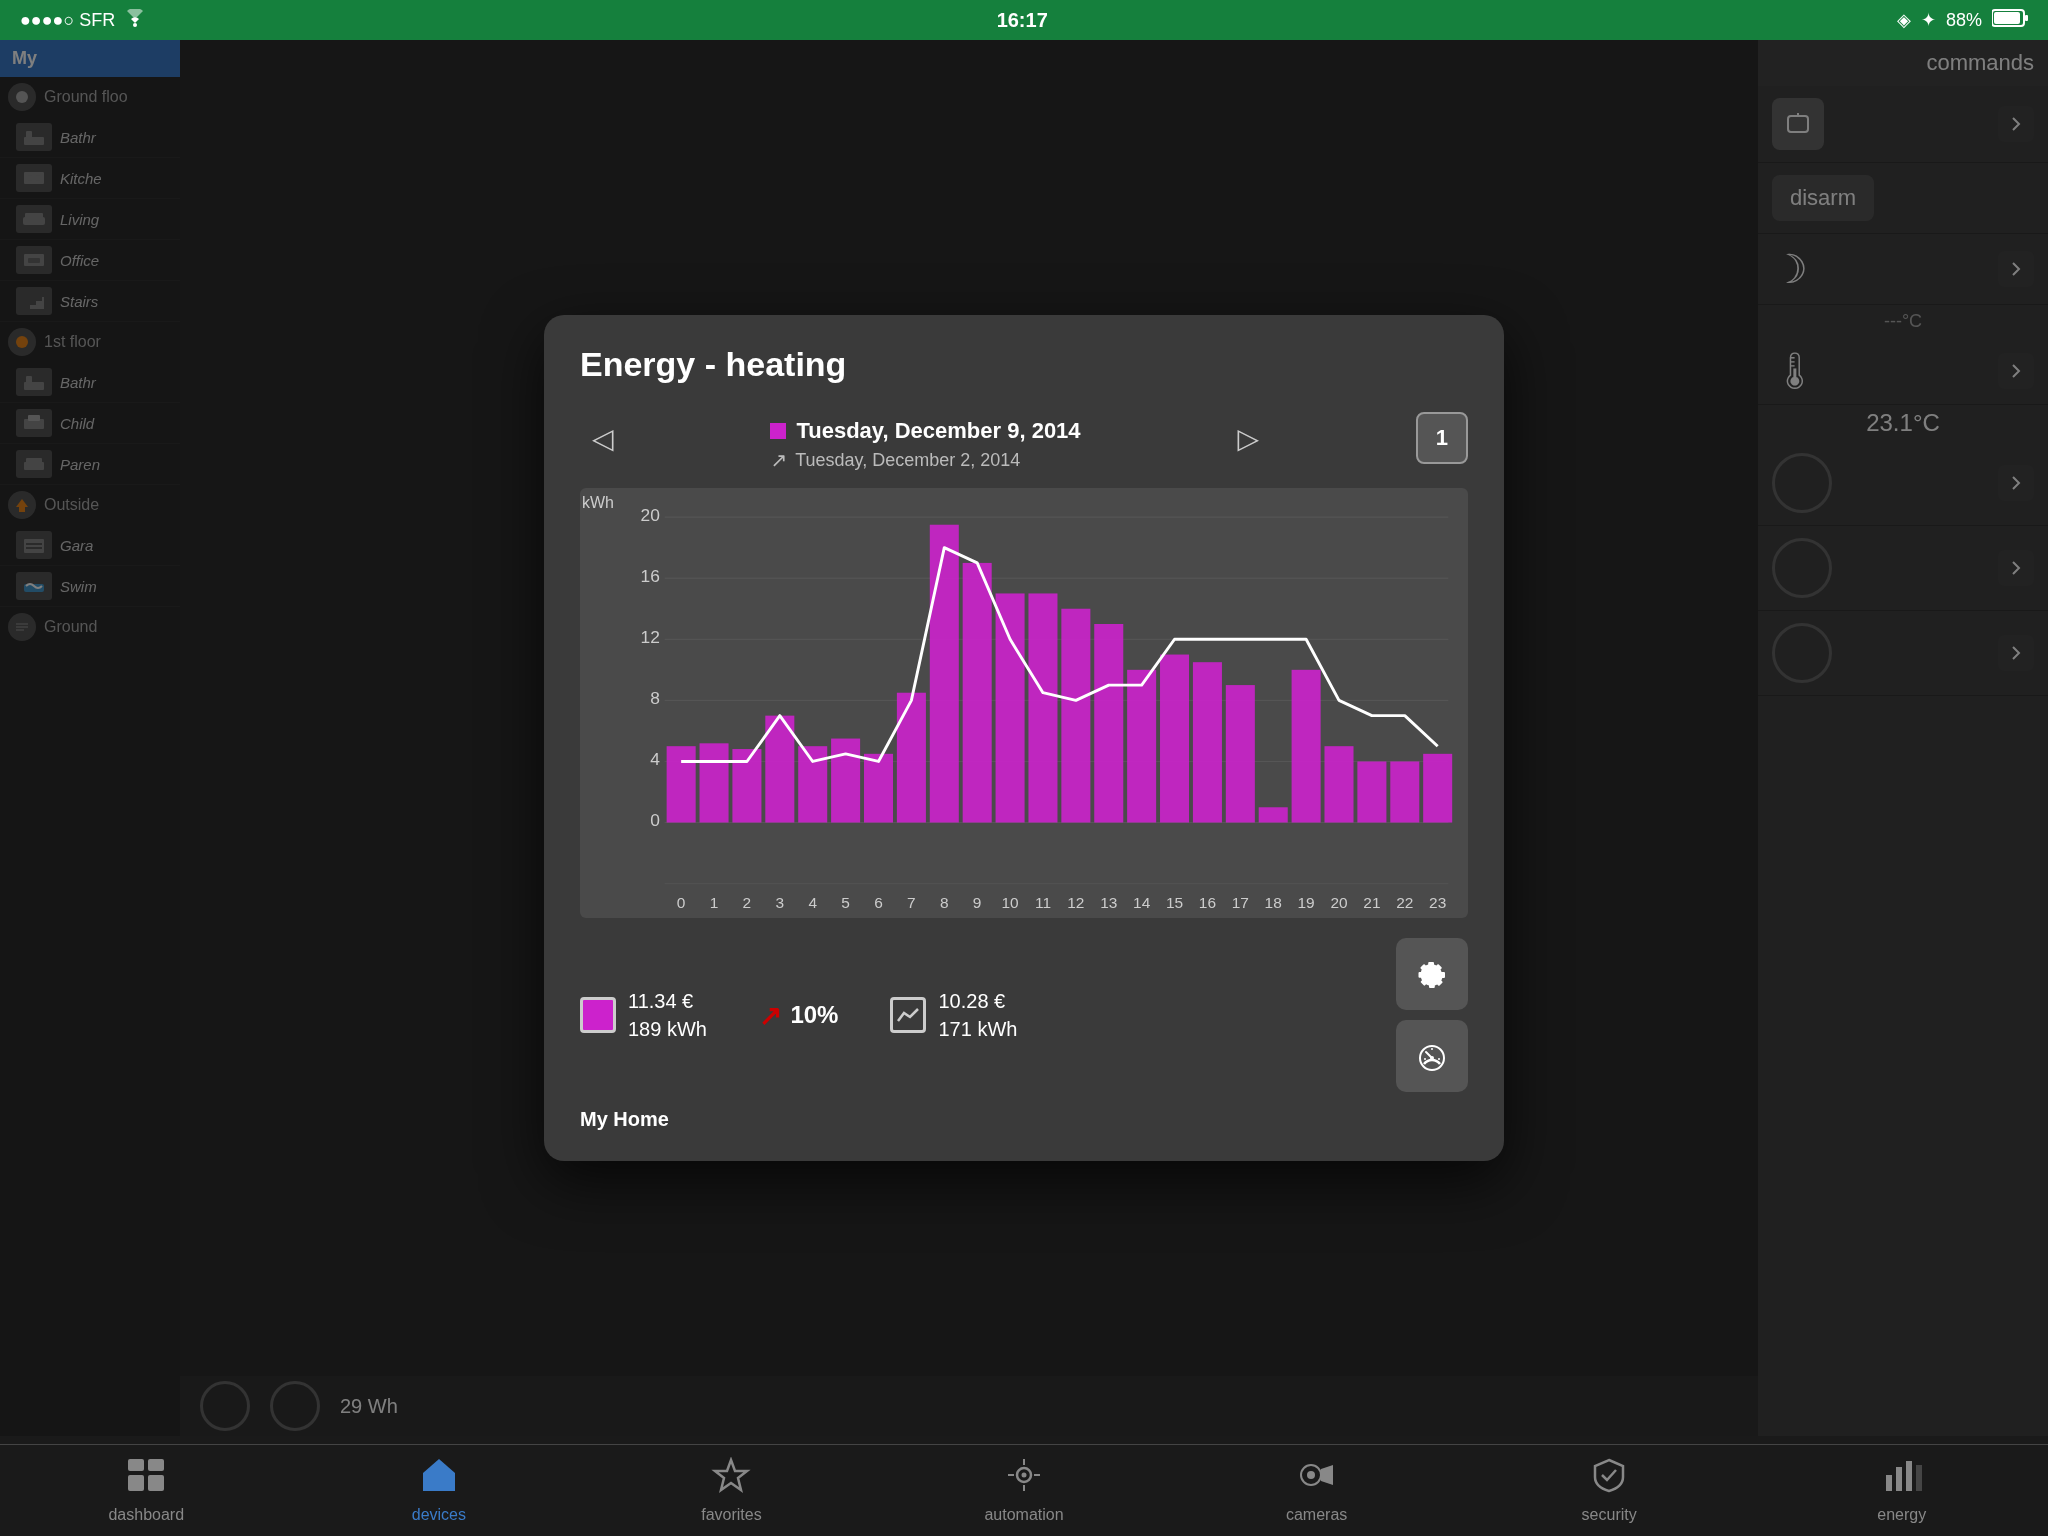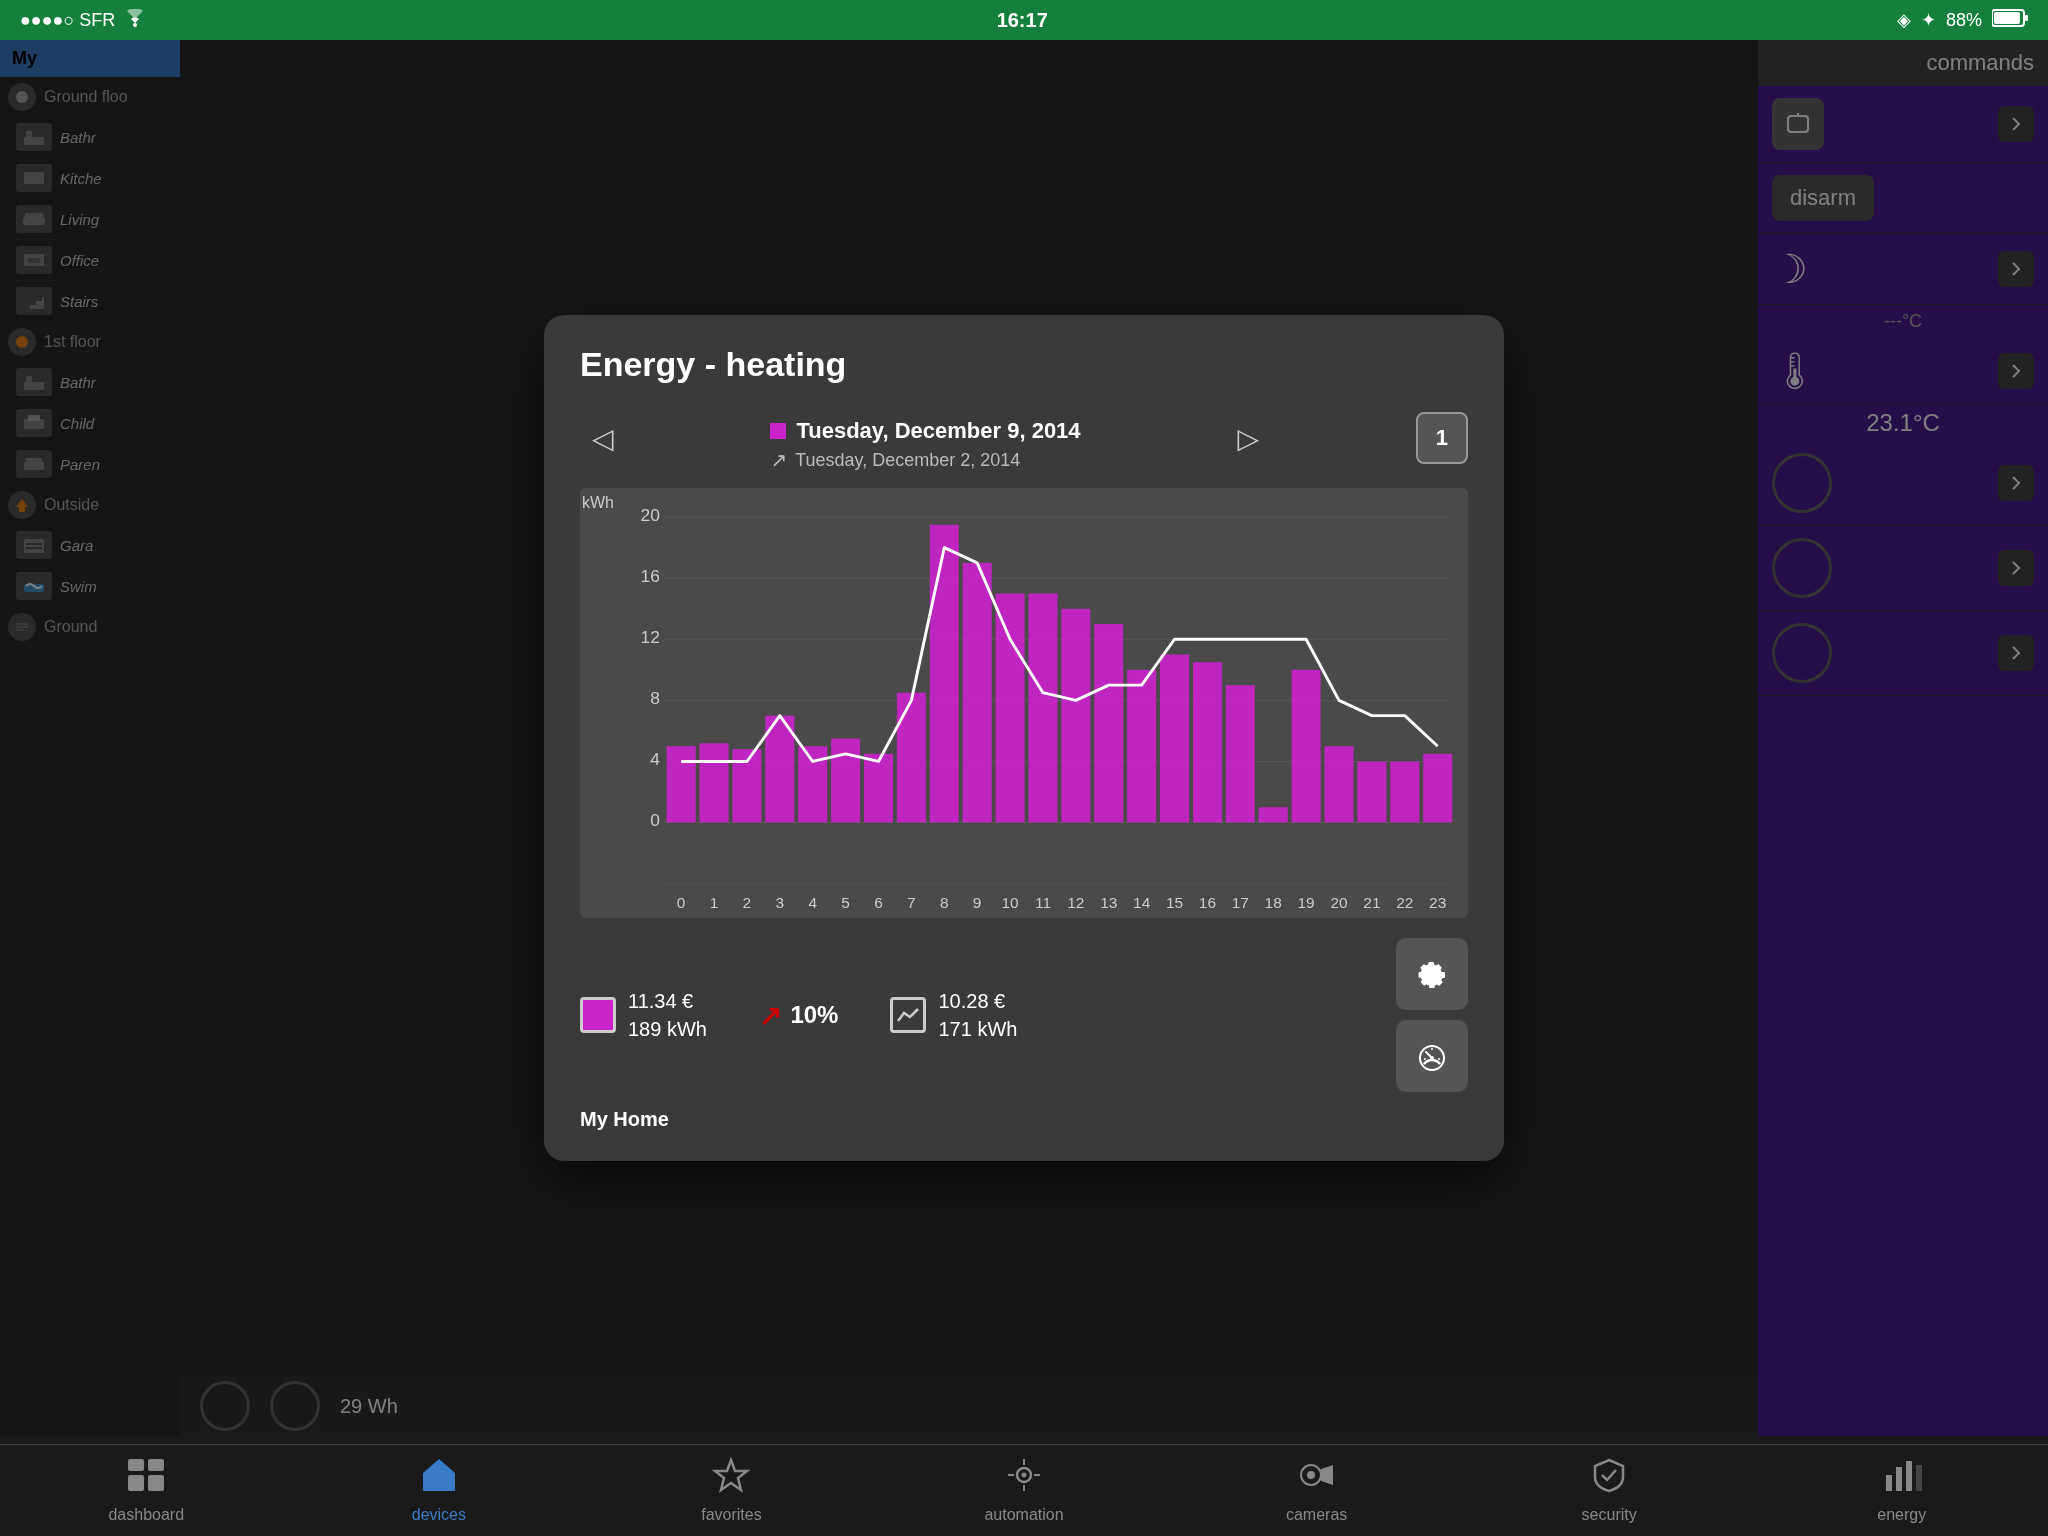--- a/index.html
+++ b/index.html
@@ -37,21 +37,21 @@
       top: 40px;
       left: 0;
       width: 180px;
       bottom: 100px;
       background: #2a2a2a;
       overflow: hidden;
     }
     .sidebar-header {
       background: #3a7bc8;
       padding: 8px 12px;
-      color: #000000;
+      color: #ffffff;
       font-size: 18px;
       font-weight: 600;
     }
     .sidebar-group {
       padding: 6px 8px;
       color: #aaa;
       font-size: 16px;
       display: flex;
       align-items: center;
       gap: 8px;
@@ -82,21 +82,21 @@
     }
     .sidebar-item .thumb svg { width: 24px; height: 20px; }
 
     
     .right-panel {
       position: absolute;
       top: 40px;
       right: 0;
       width: 290px;
       bottom: 100px;
-      background: #4c1d95;
+      background: #404040;
     }
     .right-panel-header {
       background: #444;
       padding: 10px 14px;
       color: white;
       font-size: 22px;
       font-weight: 500;
       text-align: right;
     }
     .right-panel-item {

